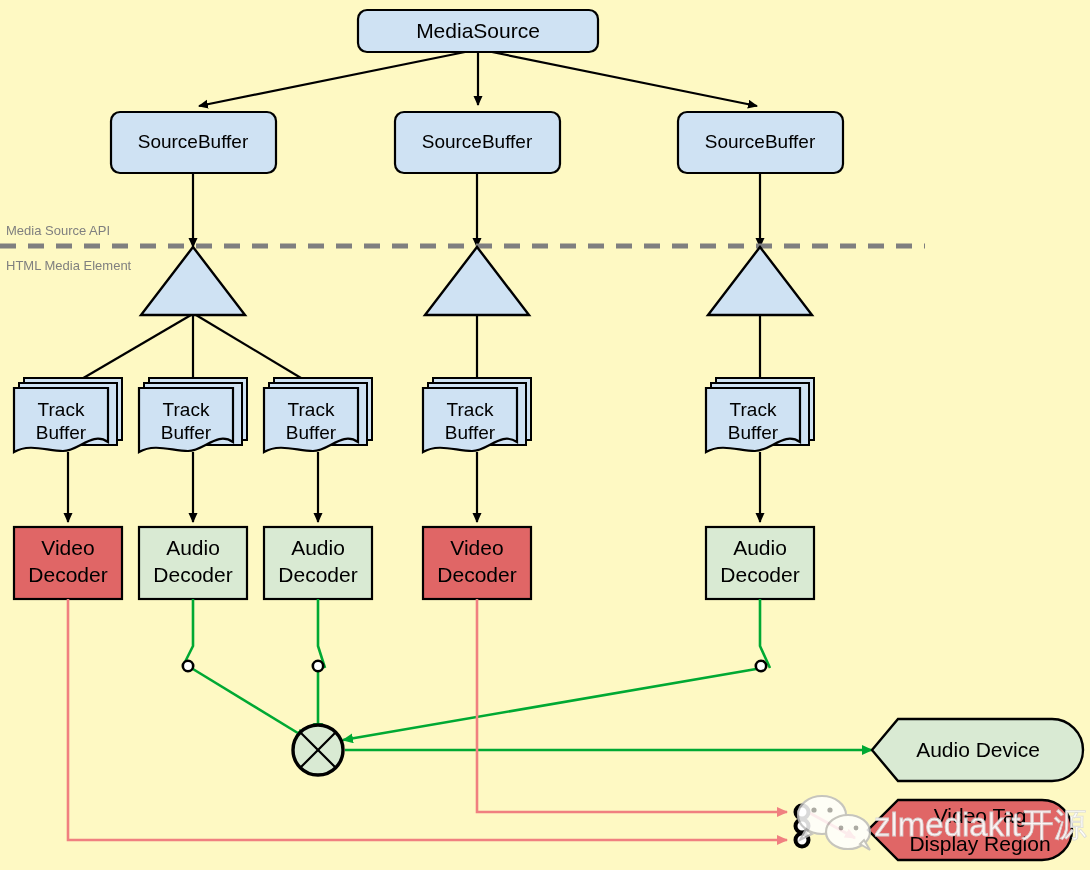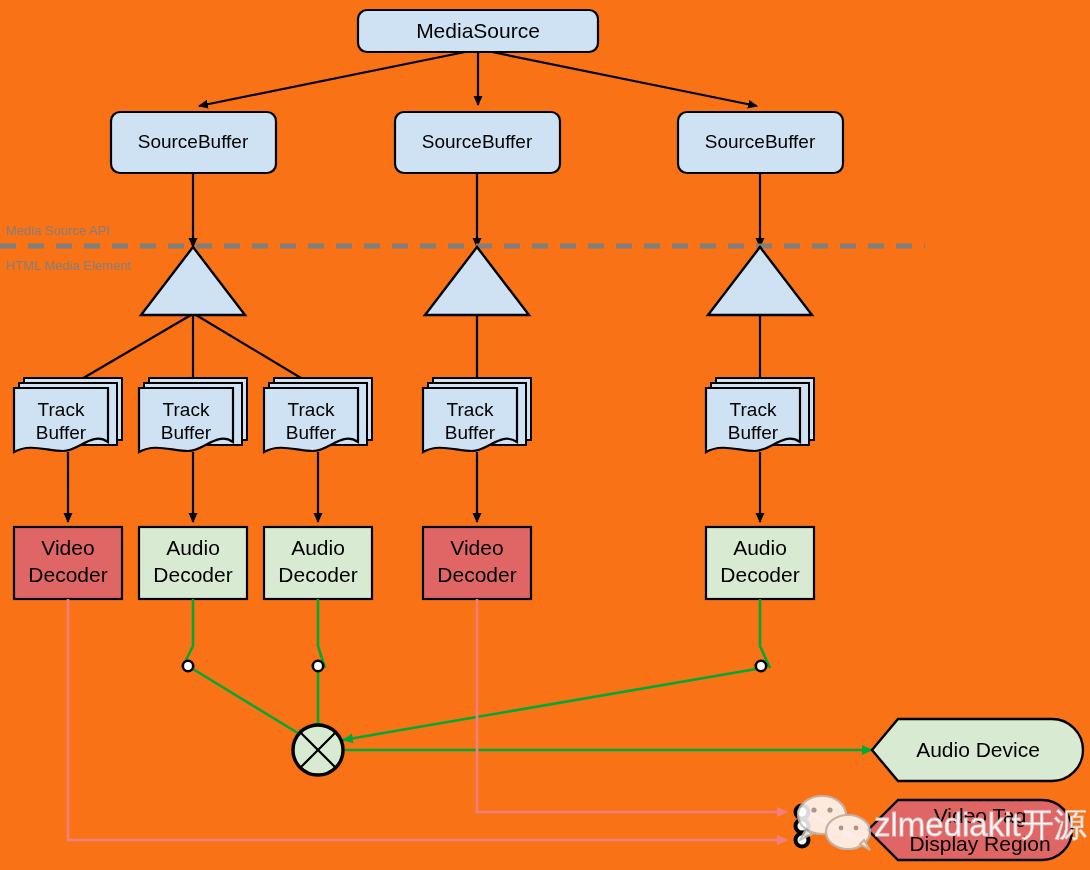--- a/index.html
+++ b/index.html
@@ -1,17 +1,17 @@
 <!DOCTYPE html>
 <html><head>
 <meta charset="utf-8">
 <style>
   html,body{margin:0;padding:0;background:#ffffff;}
   body{width:1090px;height:870px;overflow:hidden;font-family:"Liberation Sans",sans-serif;}
-  #stage{position:relative;width:1090px;height:870px;background:#f97316;}
+  #stage{position:relative;width:1090px;height:870px;background:#fef9c3;}
   #stage svg{position:absolute;left:0;top:0;}
   .nodelabel{
     font-family:"Liberation Sans",sans-serif;
     fill:#000;text-anchor:middle;dominant-baseline:middle;
   }
   .divlabel{
     font-family:"Liberation Sans",sans-serif;
     fill:#7f7f7f;font-size:13px;
   }
 </style>

